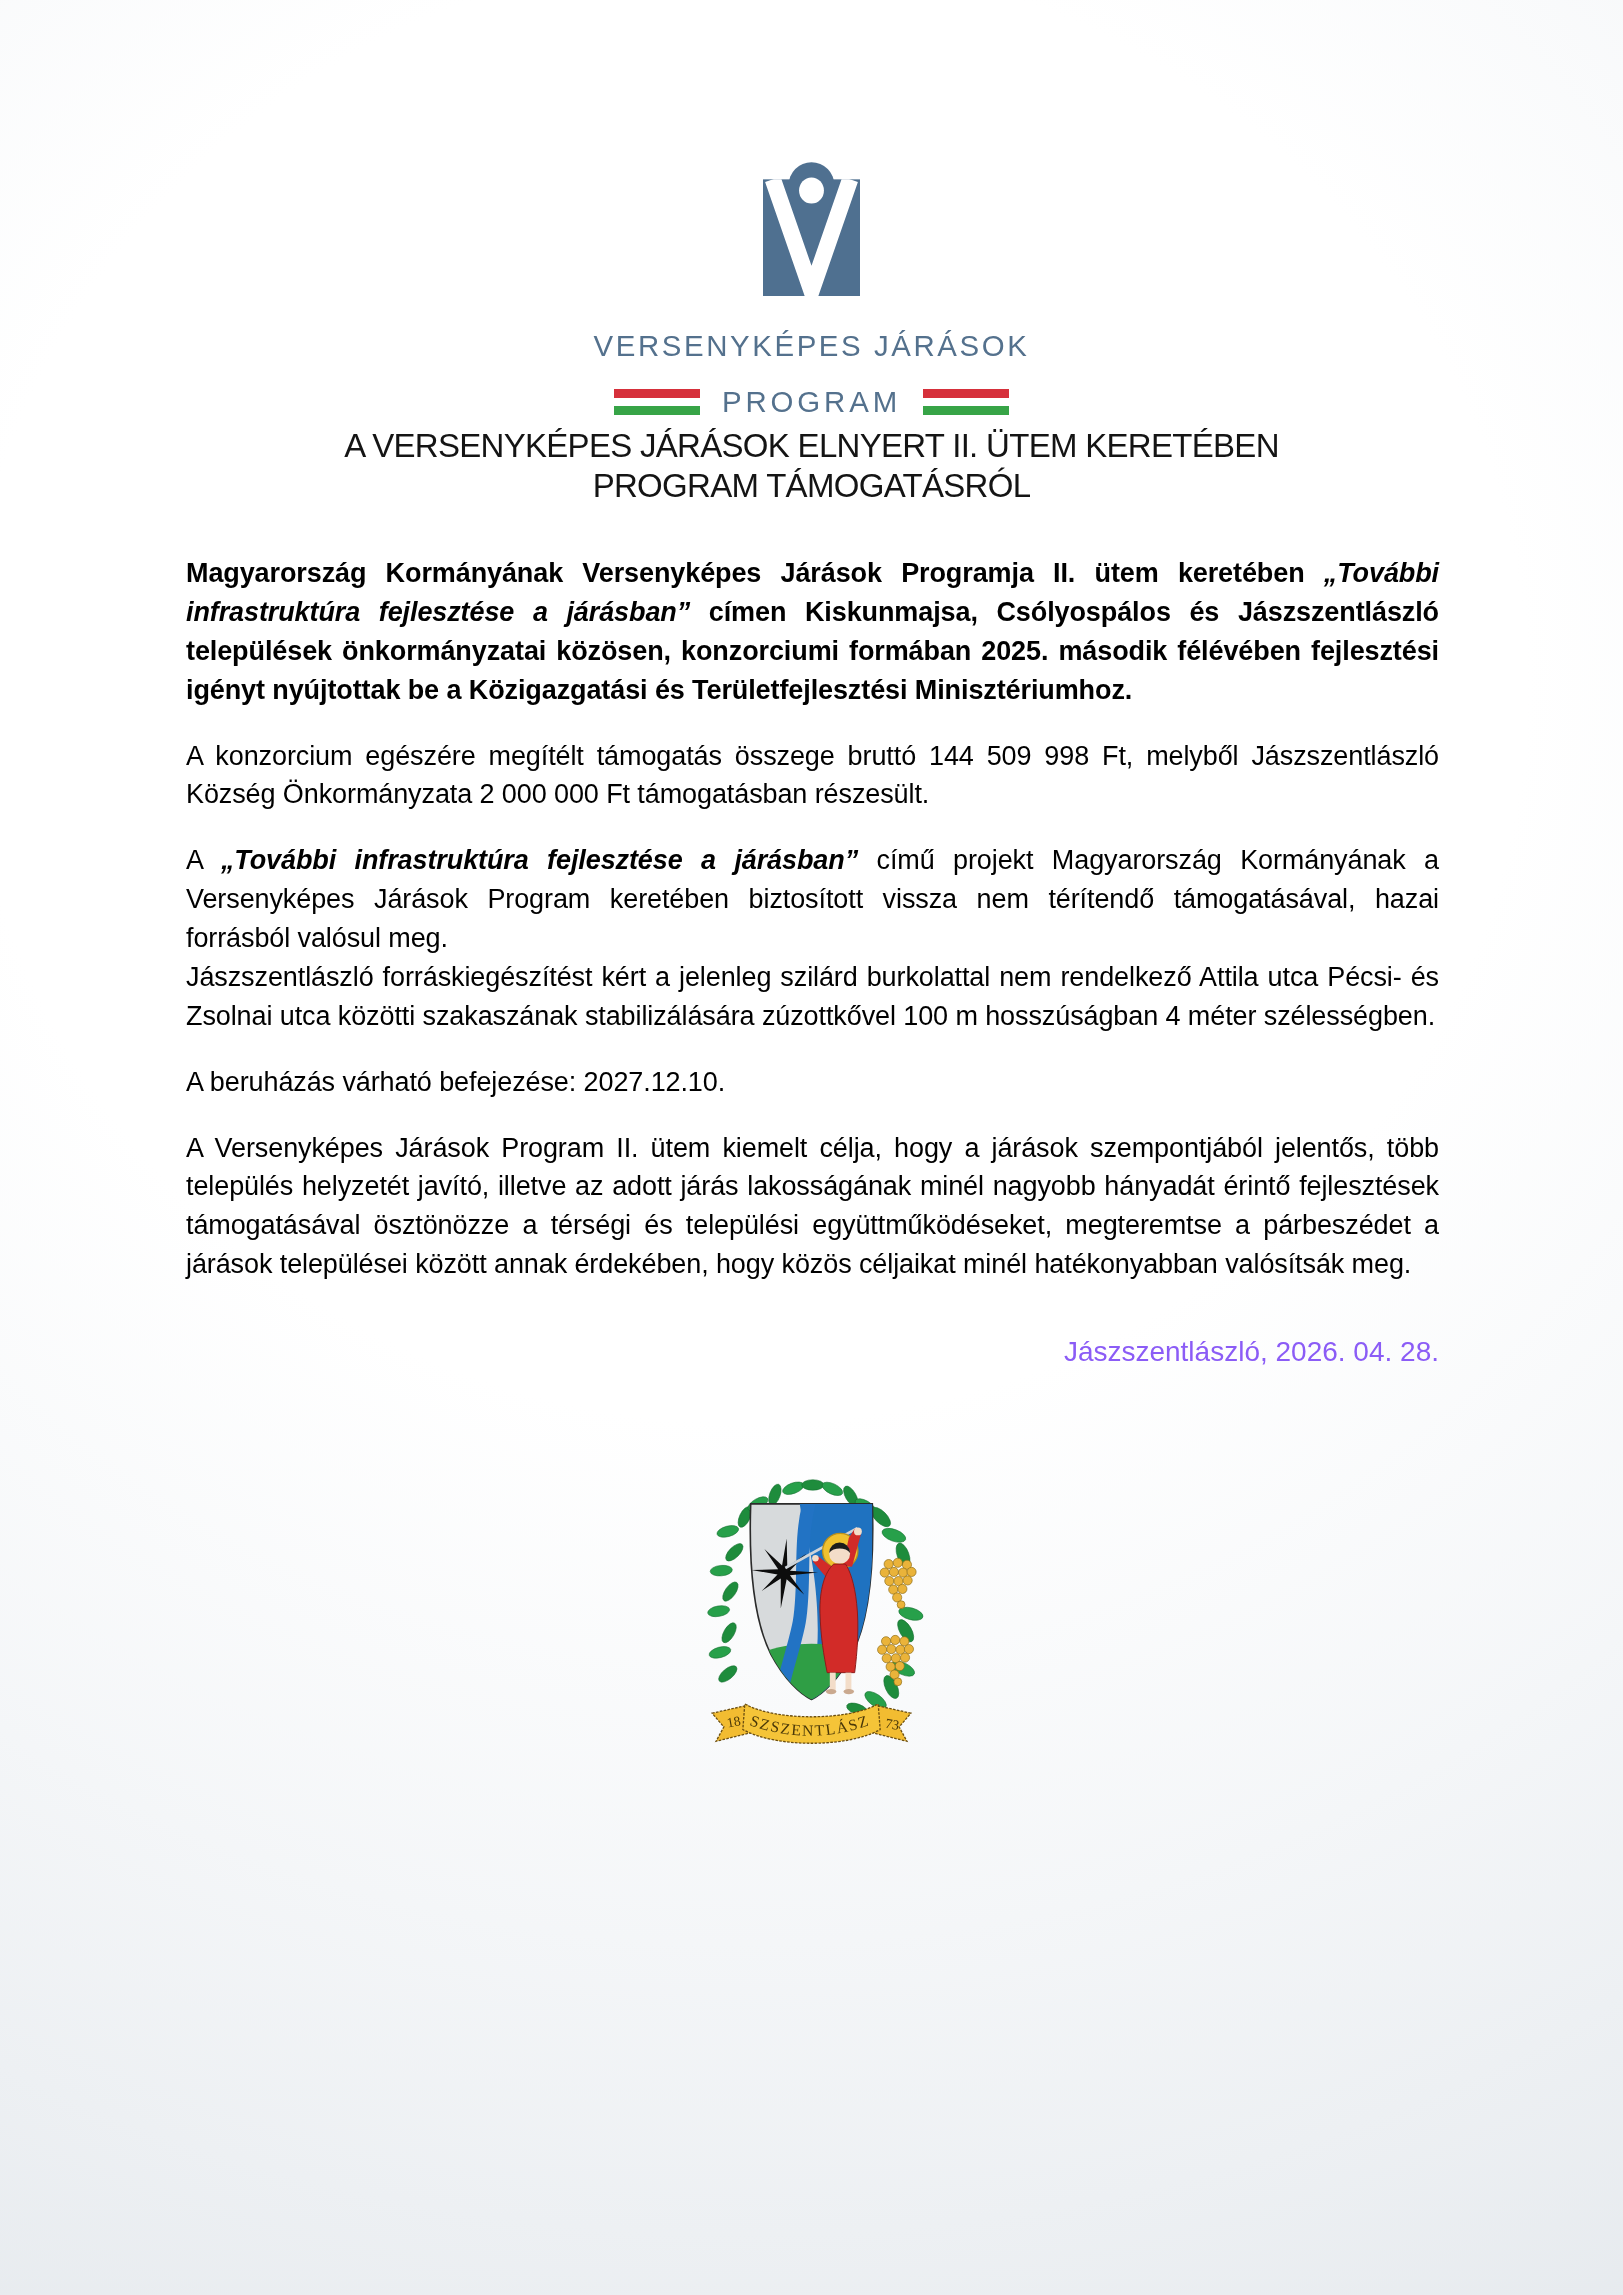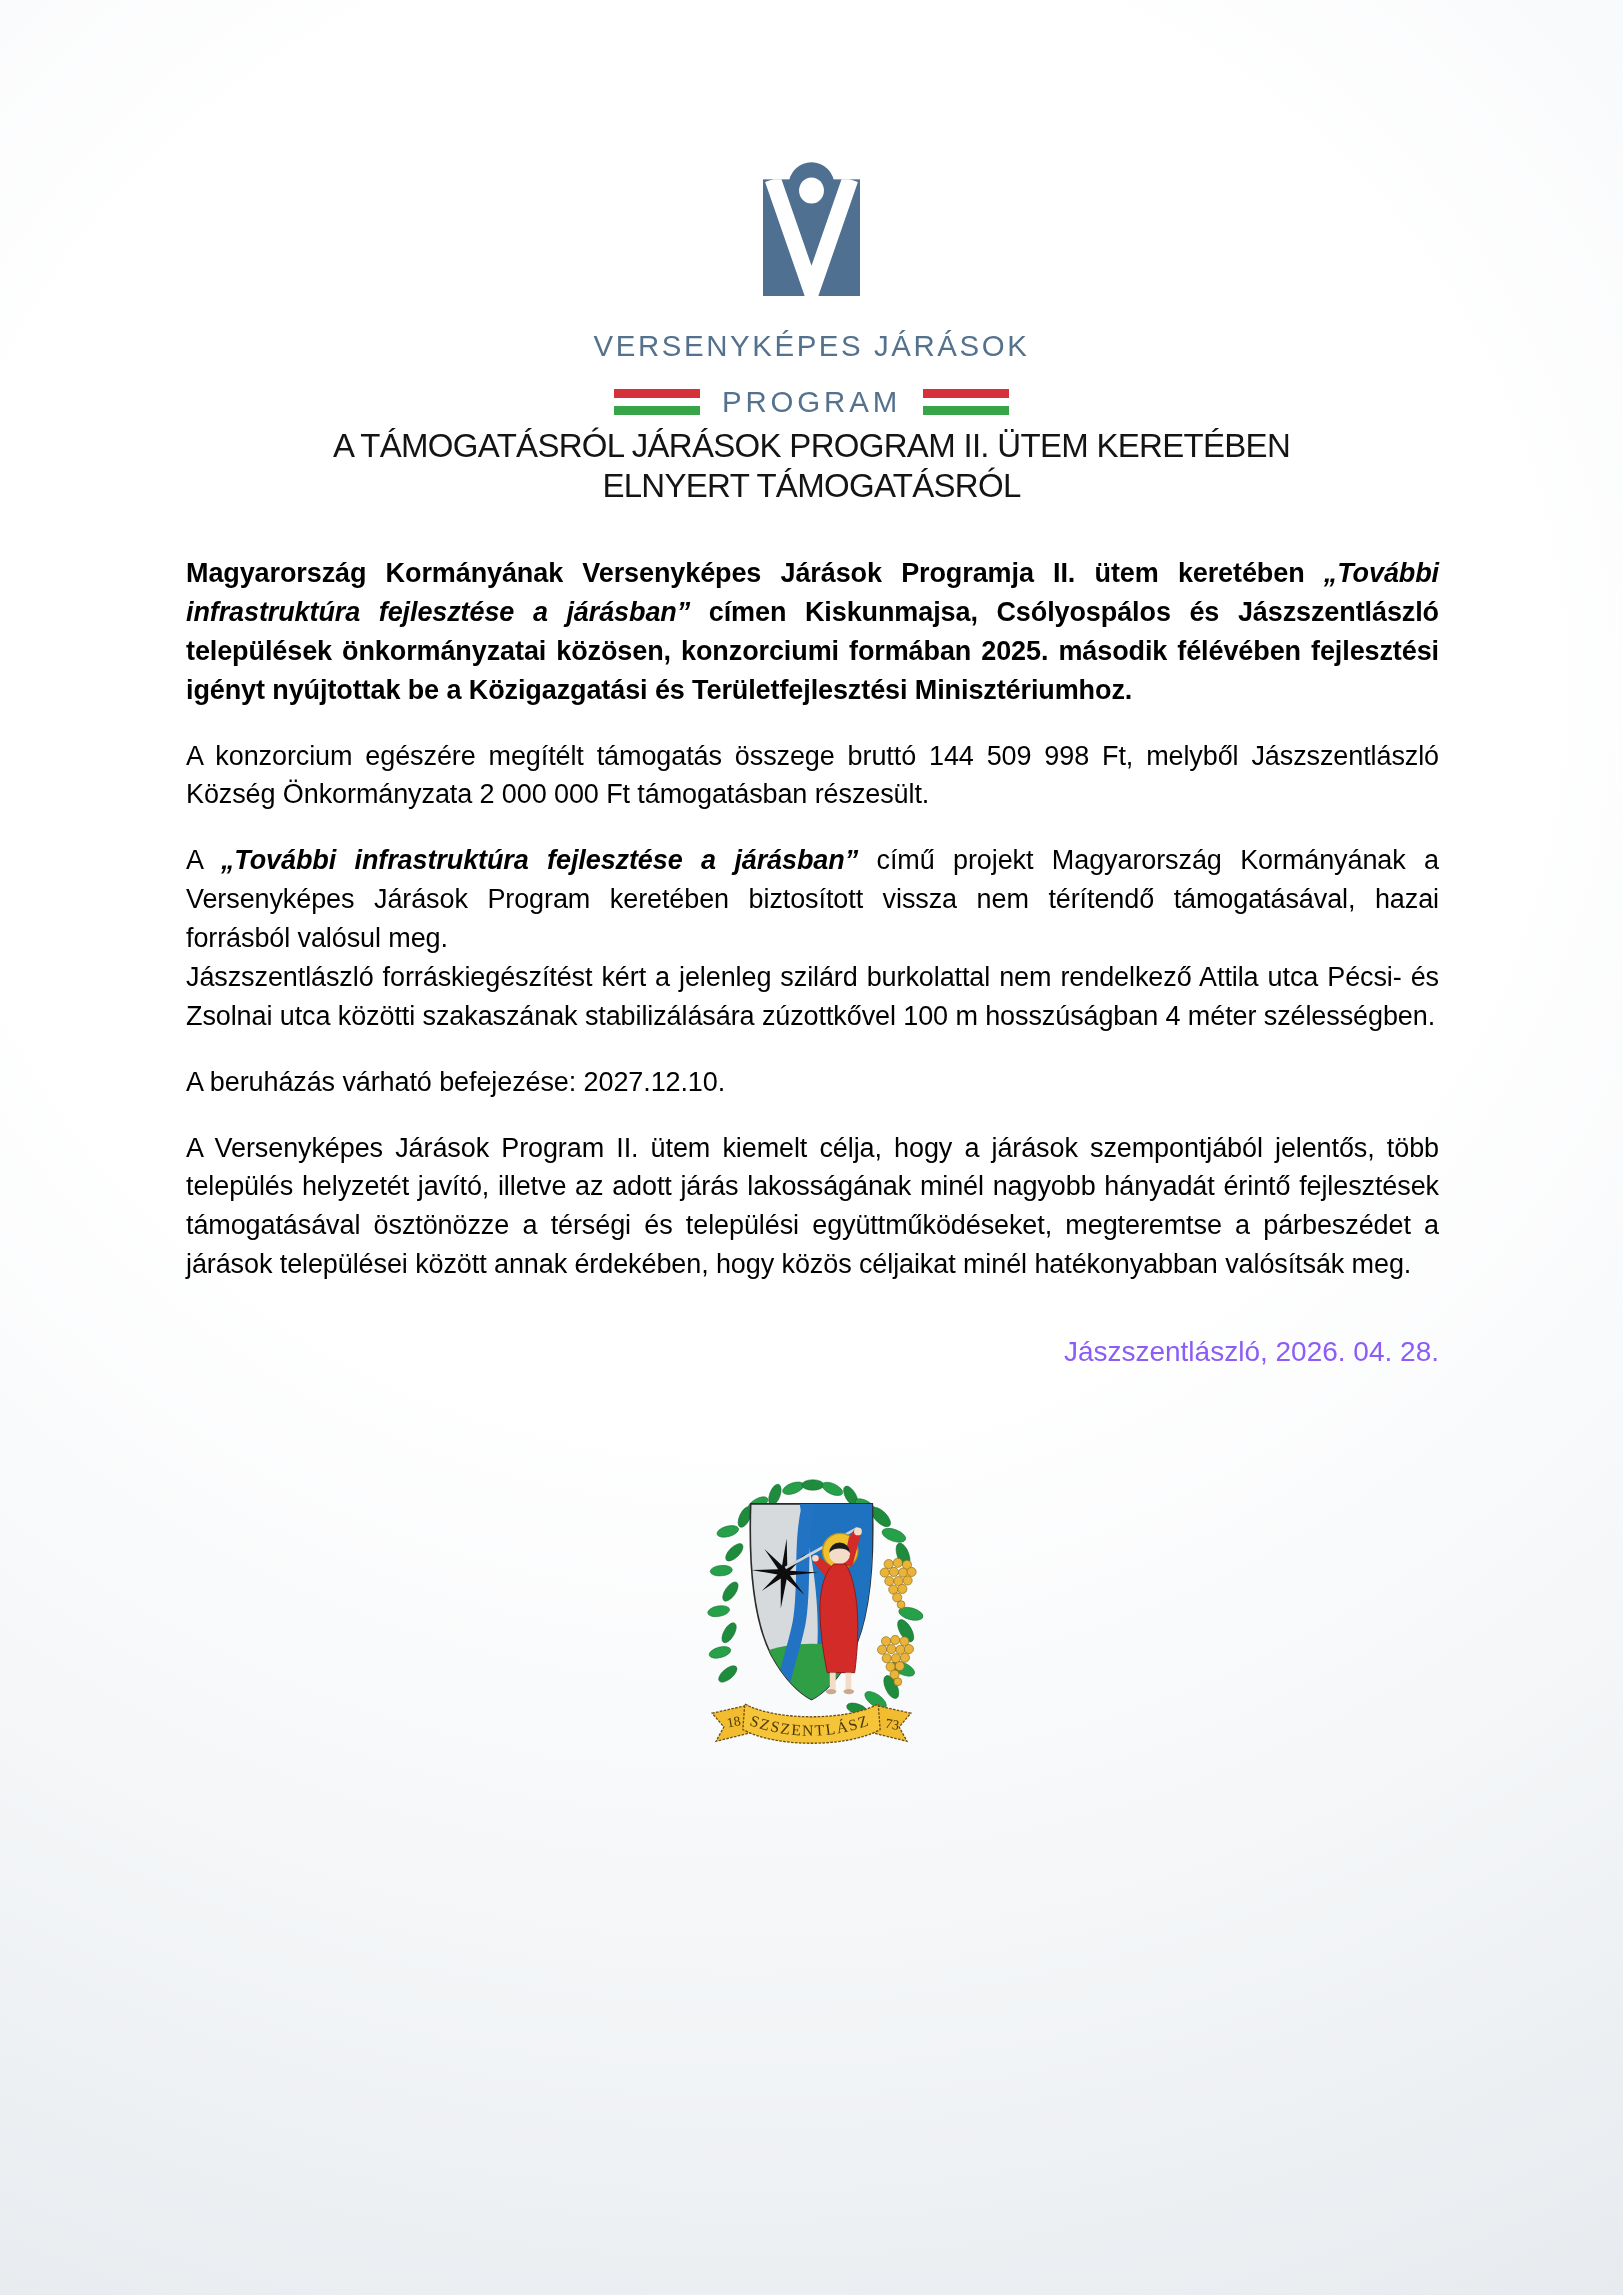--- a/index.html
+++ b/index.html
@@ -105,22 +105,22 @@
       <div class="program-label">PROGRAM</div>
       <div class="flag">
         <div style="background:#d6303b"></div>
           <div style="background:#ffffff"></div>
           <div style="background:#37a447"></div>
       </div>
     </div>
   </div>
 
   <div class="subtitle">
-    <div>A TÁMOGATÁSRÓL JÁRÁSOK PROGRAM II. ÜTEM KERETÉBEN</div>
-    <div>ELNYERT TÁMOGATÁSRÓL</div>
+    <div>A VERSENYKÉPES JÁRÁSOK ELNYERT II. ÜTEM KERETÉBEN</div>
+    <div>PROGRAM TÁMOGATÁSRÓL</div>
   </div>
 
   <div class="content">
 
     <p class="para bold mt-first"><span>Magyarország Kormányának Versenyképes Járások Programja II. ütem keretében </span><span class="bi">„További infrastruktúra fejlesztése a járásban”</span><span> címen Kiskunmajsa, Csólyospálos és Jászszentlászló települések önkormányzatai közösen, konzorciumi formában 2025. második félévében fejlesztési igényt nyújtottak be a Közigazgatási és Területfejlesztési Minisztériumhoz.</span></p>
 
     <p class="para mt">A konzorcium egészére megítélt támogatás összege bruttó 144 509 998 Ft, melyből Jászszentlászló Község Önkormányzata 2 000 000 Ft támogatásban részesült.</p>
 
     <p class="para mt"><span>A </span><span class="bi">„További infrastruktúra fejlesztése a járásban”</span><span> című projekt Magyarország Kormányának a Versenyképes Járások Program keretében biztosított vissza nem térítendő támogatásával, hazai forrásból valósul meg.</span><br><span>Jászszentlászló forráskiegészítést kért a jelenleg szilárd burkolattal nem rendelkező Attila utca Pécsi- és Zsolnai utca közötti szakaszának stabilizálására zúzottkővel 100 m hosszúságban 4 méter szélességben.</span></p>
 

